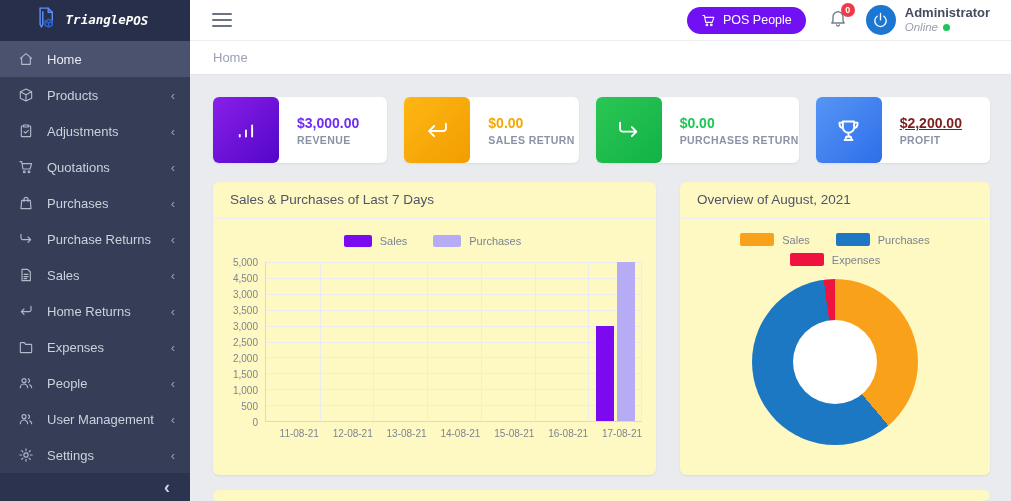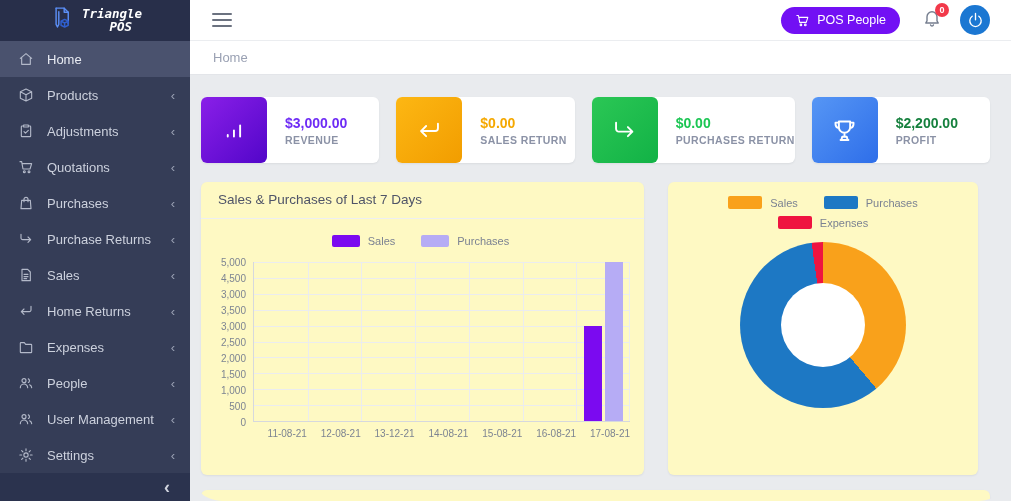--- a/index.html
+++ b/index.html
@@ -3,21 +3,21 @@
 <meta charset="utf-8">
 <style>
   * { margin:0; padding:0; box-sizing:border-box; }
   html,body { background:#dfe1e5; }
   body { font-family:"Liberation Sans", sans-serif; }
   .app { width:1011px; height:501px; display:flex; overflow:hidden; background:#e9ebee; position:relative; }
 
   
   .sidebar { width:190px; flex:0 0 190px; background:#353d57; display:flex; flex-direction:column; }
   .logo { height:41px; background:#282f4a; display:flex; align-items:center; justify-content:center; gap:7px; cursor:pointer; }
-  .logo-text { display:flex; flex-direction:column; line-height:1; color:#fff;
+  .logo-text { display:flex; flex-direction:row; line-height:1; color:#fff;
                font-family:"DejaVu Sans Mono", monospace; font-style:italic; font-weight:bold; font-size:12.5px; }
   .logo-text .l2 { text-align:right; padding-right:10px; margin-top:1px; }
   .nav { flex:1; }
   .nav-item { height:36px; display:flex; align-items:center; padding:0 15px 0 18px; cursor:pointer;
               color:#ccd1dd; font-size:13px; }
   .nav-item.active { background:#4a526e; color:#e9ecf3; }
   .nav-icon { width:16px; height:16px; margin-right:13px; color:#b3b9c9; flex:0 0 16px; display:flex; }
   .nav-label { white-space:nowrap; }
   .chev { margin-left:auto; color:#9aa1b4; font-size:13px; line-height:1; }
   .sidebar-footer { height:28px; background:#2b334e; display:flex; align-items:center; justify-content:flex-end; padding-right:20px; }
@@ -42,21 +42,21 @@
   .avatar span { display:flex; }
   .user-info { margin-left:9px; cursor:pointer; }
   .user-name { font-size:13px; font-weight:bold; color:#464b5e; line-height:1.15; }
   .user-status { font-size:11.5px; font-style:italic; color:#9aa0ad; display:flex; align-items:center; gap:5px; line-height:1.2; }
   .dot { width:7px; height:7px; border-radius:50%; display:inline-block; }
 
   .breadcrumb { height:34px; flex:0 0 34px; background:#fff; border-bottom:1px solid #e3e5e9;
                 display:flex; align-items:center; padding:0 23px; font-size:13px; color:#9aa1b3; }
   .breadcrumb span { cursor:pointer; }
 
-  .content { flex:1; background:#e9ebee; padding:22px 21px 0 11px; overflow:hidden;border-radius:32px; }
+  .content { flex:1; background:#e9ebee; padding:22px 21px 0 23px; overflow:hidden;border-radius:32px; }
 
   
   .stats-row { display:flex; gap:17px; }
   .stat-card { flex:1; height:66px; background:#fff; border-radius:6px; box-shadow:0 1px 2px rgba(40,50,70,.08);
                display:flex; align-items:stretch; }
   .icon-tile { width:66px; flex:0 0 66px; border-radius:6px; color:#fff; display:flex; align-items:center; justify-content:center; }
   .stat-text { padding-left:18px; display:flex; flex-direction:column; justify-content:center; gap:3px; min-width:0; }
   .amount { font-size:14px; font-weight:bold; }
   .stat-label { font-size:10.5px; font-weight:bold; color:#8b92a6; letter-spacing:.4px; white-space:nowrap; }
 
@@ -265,20 +265,27 @@
           </span>
           <span class="badge">0</span>
         </div>
         <div class="avatar">
           <span>
             <svg class="ic" viewBox="0 0 24 24" stroke-width="2.4">
                 <path d="M7.8 6.6a7.2 7.2 0 1 0 8.4 0M12 3.2v8"></path>
               </svg>
           </span>
         </div>
+        <div class="user-info">
+          <div class="user-name">Administrator</div>
+          <div class="user-status">
+            <span>Online</span>
+            <span class="dot" style="background: rgb(27, 196, 92);"></span>
+          </div>
+        </div>
       </div>
     </header>
 
     <div class="breadcrumb">
       <span>Home</span>
     </div>
 
     <main class="content">
       <div class="stats-row">
           <div class="stat-card">
@@ -314,21 +321,21 @@
               <div class="stat-label">PURCHASES RETURN</div>
             </div>
           </div>
           <div class="stat-card">
             <div class="icon-tile" style="background: linear-gradient(135deg, rgb(86, 150, 245), rgb(46, 110, 233));">
               <svg class="ic" viewBox="0 0 24 24" stroke-width="1.6">
                 <path d="M7 4h10v5a5 5 0 0 1-10 0zM7 5H4v1.5a3.5 3.5 0 0 0 3 3.4M17 5h3v1.5a3.5 3.5 0 0 1-3 3.4M12 14v3M8.5 20.5h7M10 17.5h4l.8 3h-5.6z"></path>
               </svg>
             </div>
             <div class="stat-text">
-              <div class="amount" style="color: #15803d;">$2,200.00</div>
+              <div class="amount" style="color: #7f1d1d; text-decoration: underline;">$2,200.00</div>
               <div class="stat-label">PROFIT</div>
             </div>
           </div>
         </div>
 
       <div class="charts-row">
         <section class="card bar-card">
           <div class="card-header">Sales &amp; Purchases of Last 7 Days</div>
           <div class="card-body">
             <div class="legend">
@@ -381,30 +388,31 @@
                   <div class="bar-slot" style="left: 71.4286%; width: 14.2857%;"></div>
                   <div class="bar-slot" style="left: 85.7143%; width: 14.2857%;">
                     <div class="bar" style="height: 60%; background: rgb(123, 10, 240);"></div>
                     <div class="bar" style="height: 100%; background: rgb(182, 172, 245);"></div>
                   </div>
                 </div>
             </div>
             <div class="x-axis">
                 <span class="x-label">11-08-21</span>
                 <span class="x-label">12-08-21</span>
-                <span class="x-label">13-12-21</span>
+                <span class="x-label">13-08-21</span>
                 <span class="x-label">14-08-21</span>
                 <span class="x-label">15-08-21</span>
                 <span class="x-label">16-08-21</span>
                 <span class="x-label">17-08-21</span>
               </div>
           </div>
         </section>
 
         <section class="card donut-card">
+          <div class="card-header">Overview of August, 2021</div>
           <div class="card-body">
             <div class="legend donut-legend">
                 <div class="legend-row">
                   <span class="legend-item">
                     <span class="swatch" style="background: rgb(249, 161, 27);"></span>
                     <span>Sales</span>
                   </span>
                   <span class="legend-item">
                     <span class="swatch" style="background: rgb(29, 120, 196);"></span>
                     <span>Purchases</span>

